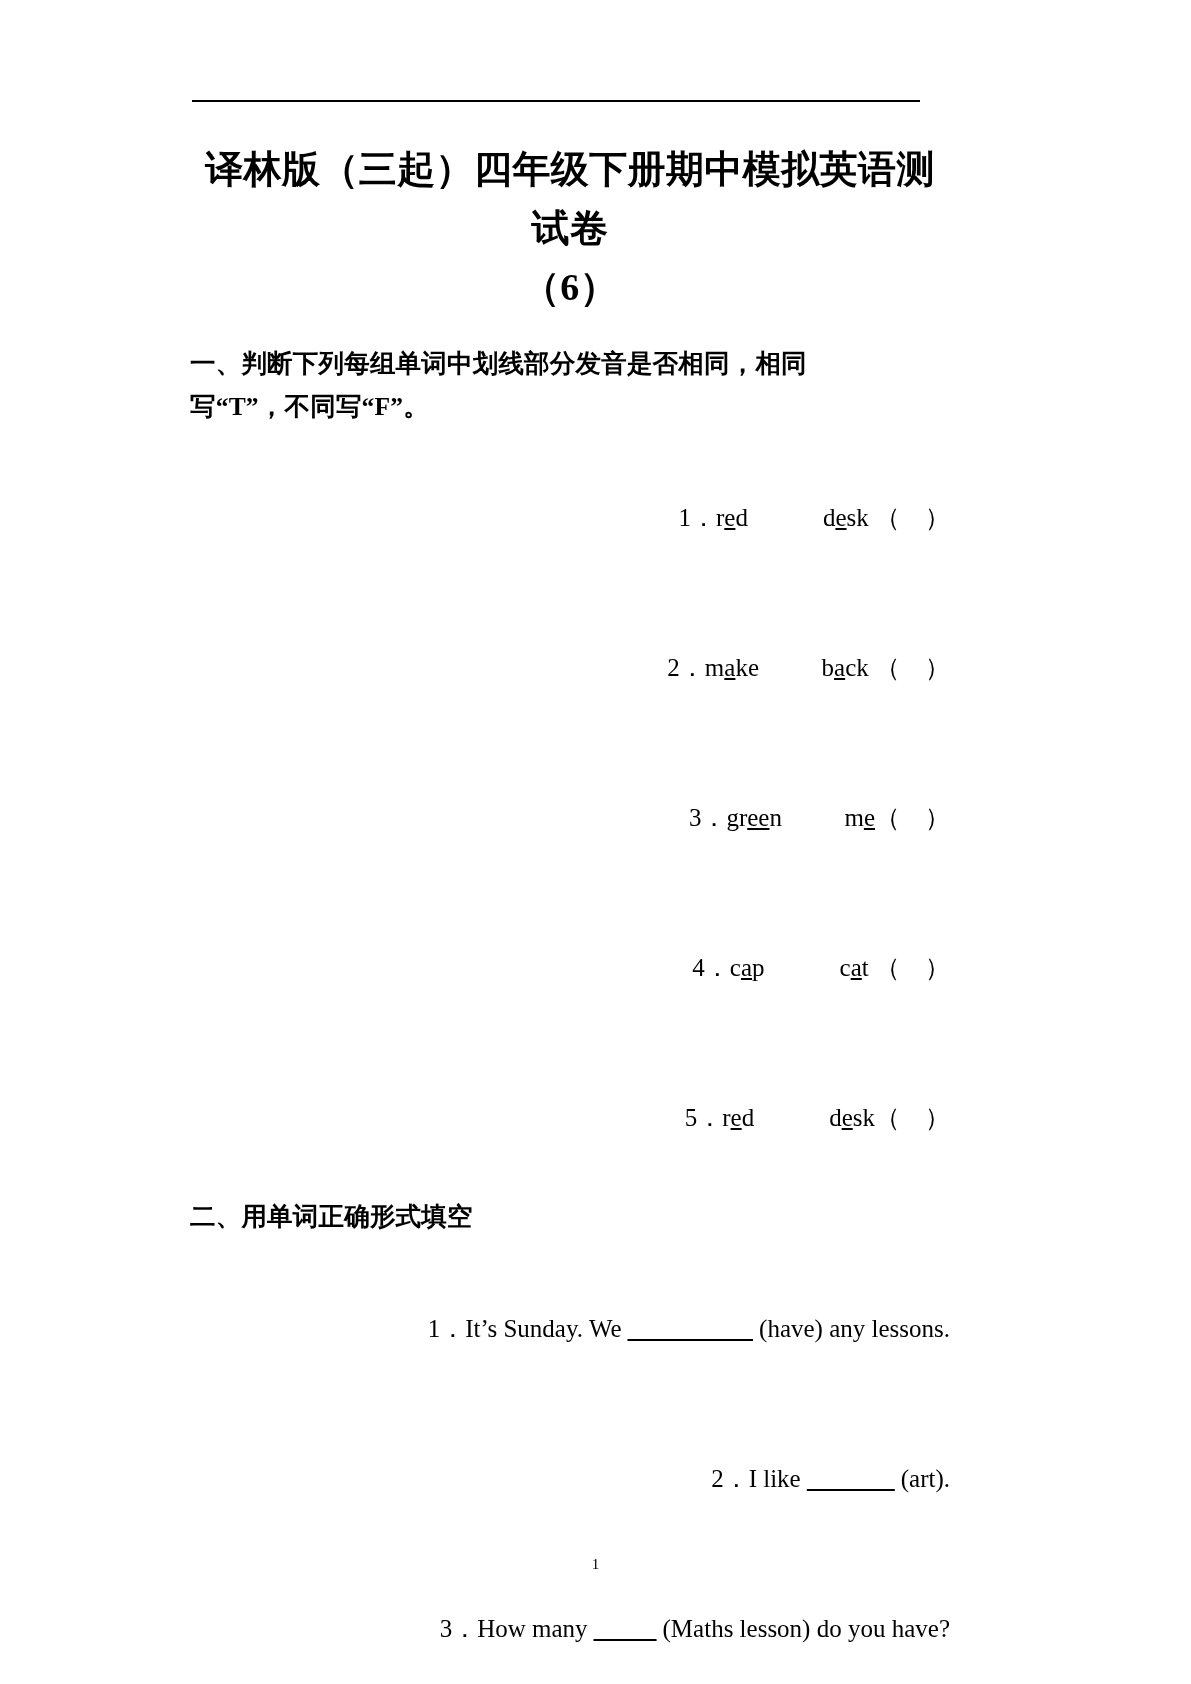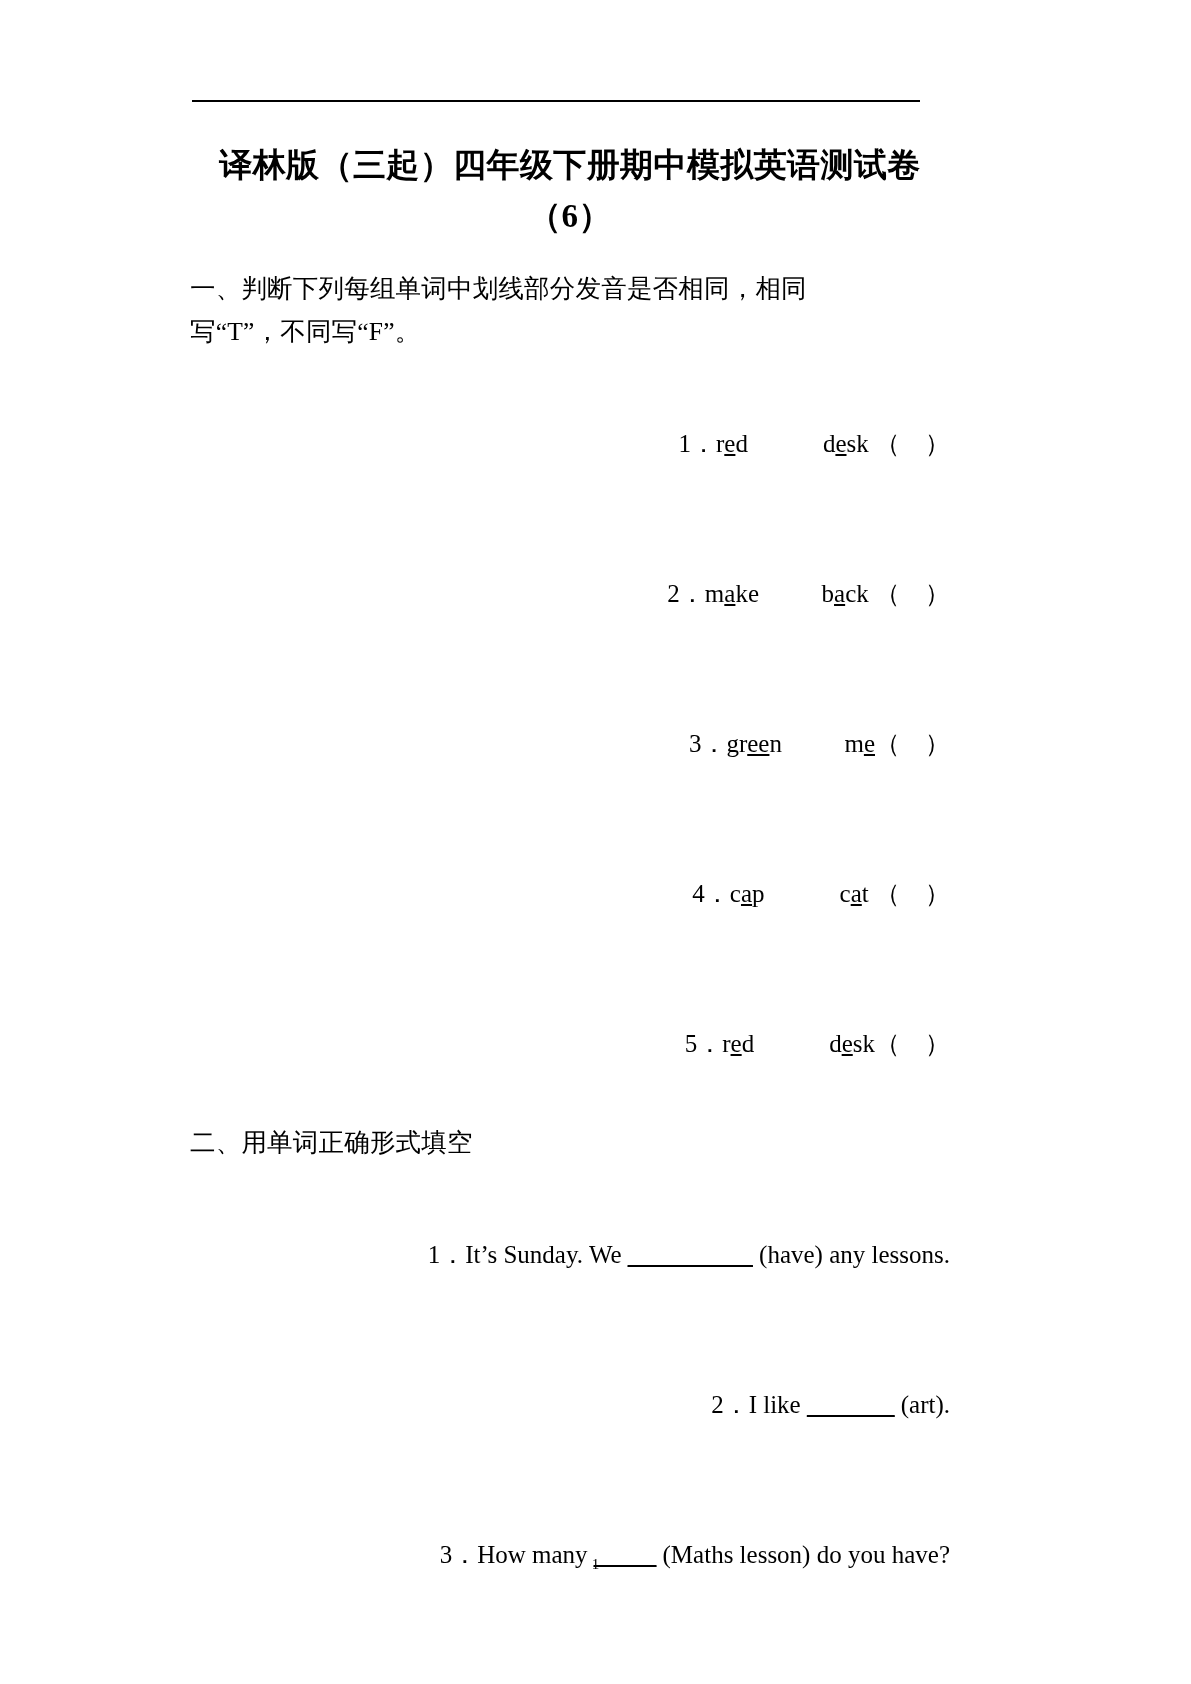--- a/index.html
+++ b/index.html
@@ -31,33 +31,33 @@
     height: 0;
     border-top: 2.5px solid #000;
   }
   .content {
     position: absolute;
     left: 190px;
     top: 140px;
     width: 760px;
   }
   .doc-title {
-    font-size: 33px;
+    font-size: 38px;
     font-weight: bold;
     text-align: center;
     line-height: 1.55;
     letter-spacing: 0.4px;
     margin: 0;
     padding: 0 0 0 0;
   }
   .doc-title .line1 { display: block; }
   .doc-title .line2 { display: block; }
   .section-heading {
     font-size: 25.5px;
-    font-weight: normal;
+    font-weight: bold;
     line-height: 1.68;
     margin: 18px 0 0 0;
     letter-spacing: 0.2px;
   }
   .section-heading.first { margin-top: 26px; }
   .item {
     font-size: 25px;
     line-height: 1.6;
     margin: 30px 0 0 0;
     padding-left: 14px;

